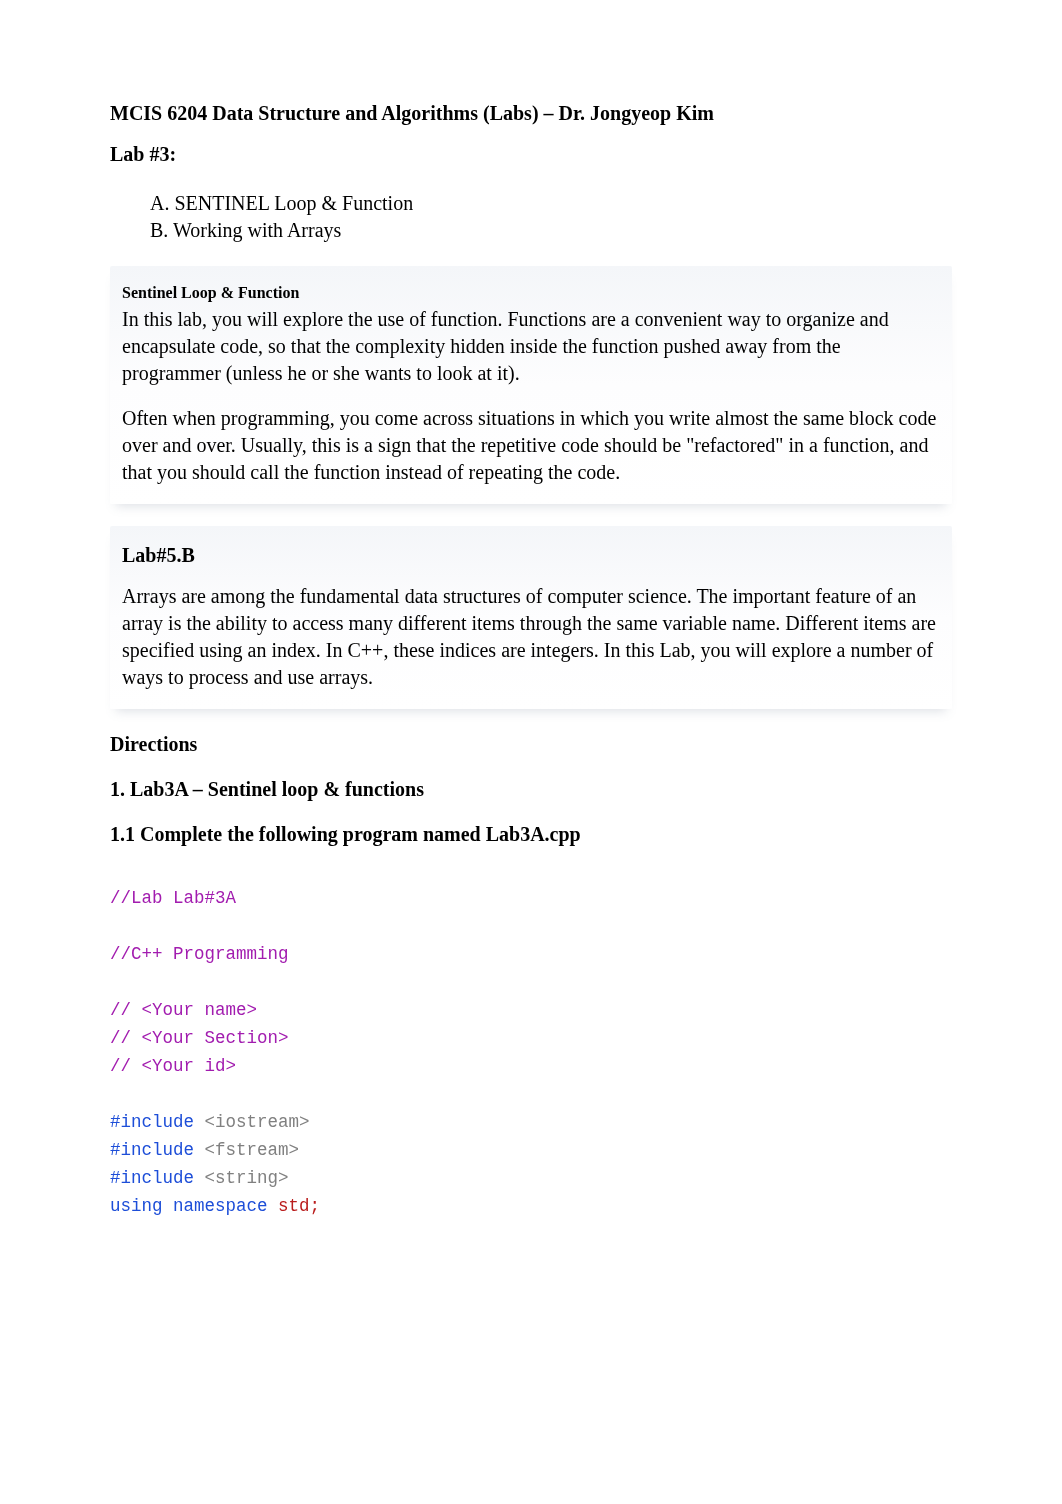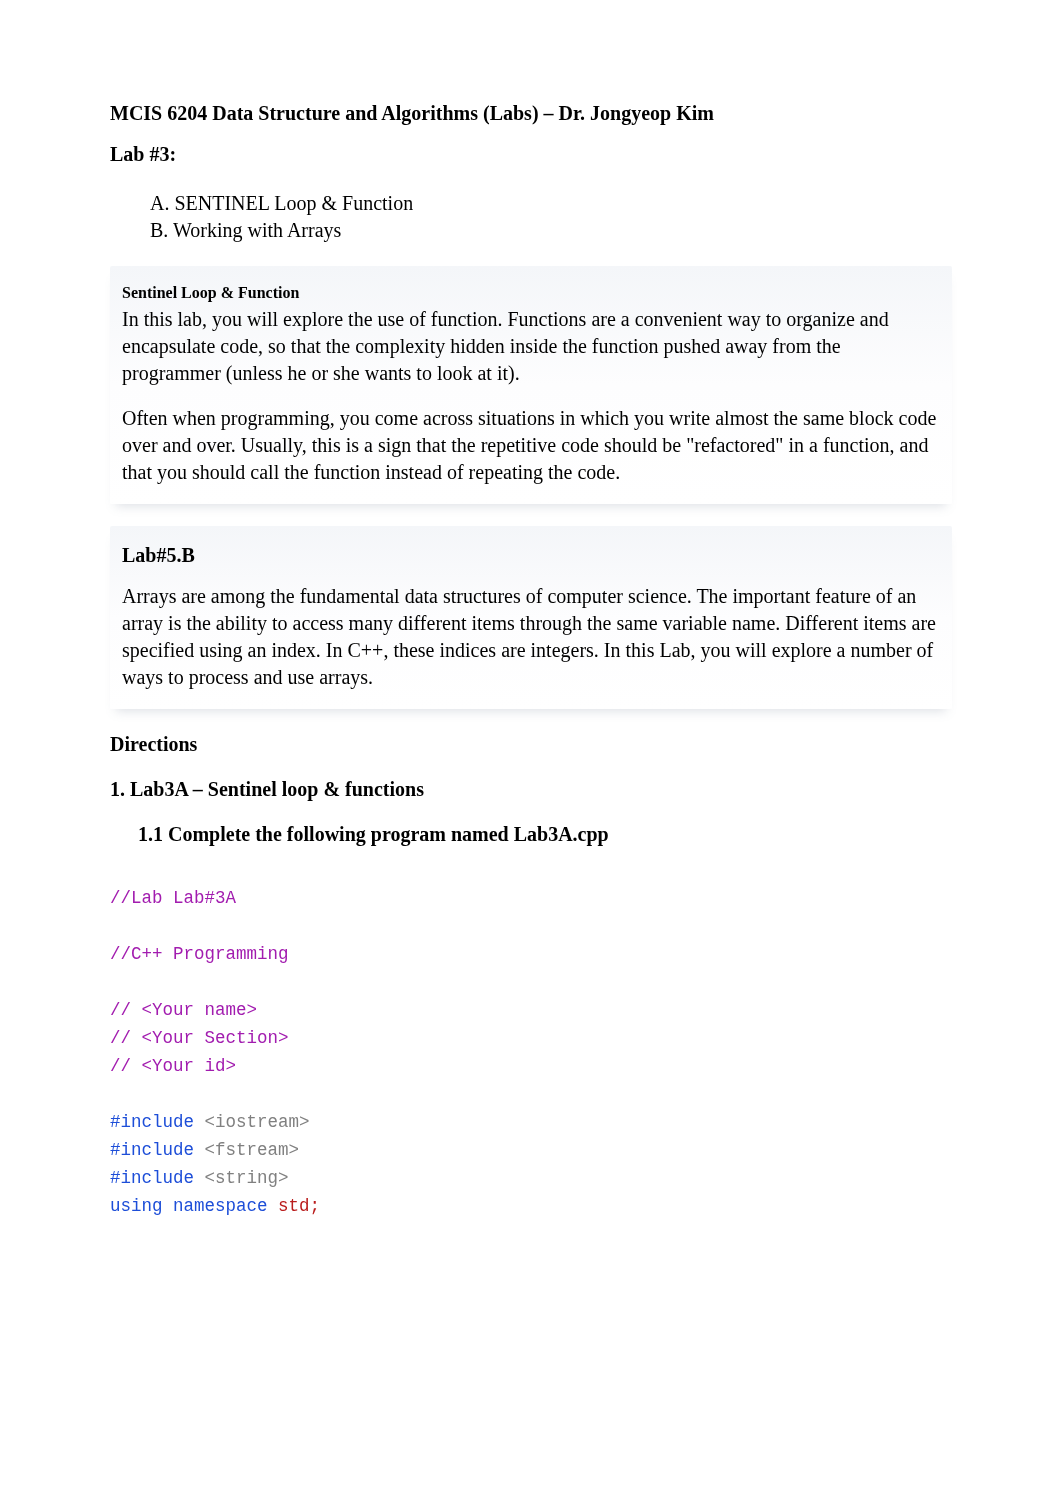--- a/index.html
+++ b/index.html
@@ -59,21 +59,20 @@
     margin-bottom: 18px;
     margin-top: 4px;
   }
   .section-title {
     font-weight: bold;
     margin-bottom: 18px;
   }
   .subsection-title {
     font-weight: bold;
     margin-bottom: 36px;
-    margin-left: 28px;
   }
   .code-block {
     font-family: "Lucida Console", "Courier New", monospace;
     font-size: 17.5px;
     line-height: 1.6;
     white-space: pre;
   }
   .code-green { color: #a21caf; }
   .code-blue { color: #1d4ed8; }
   .code-gray { color: #808080; }

